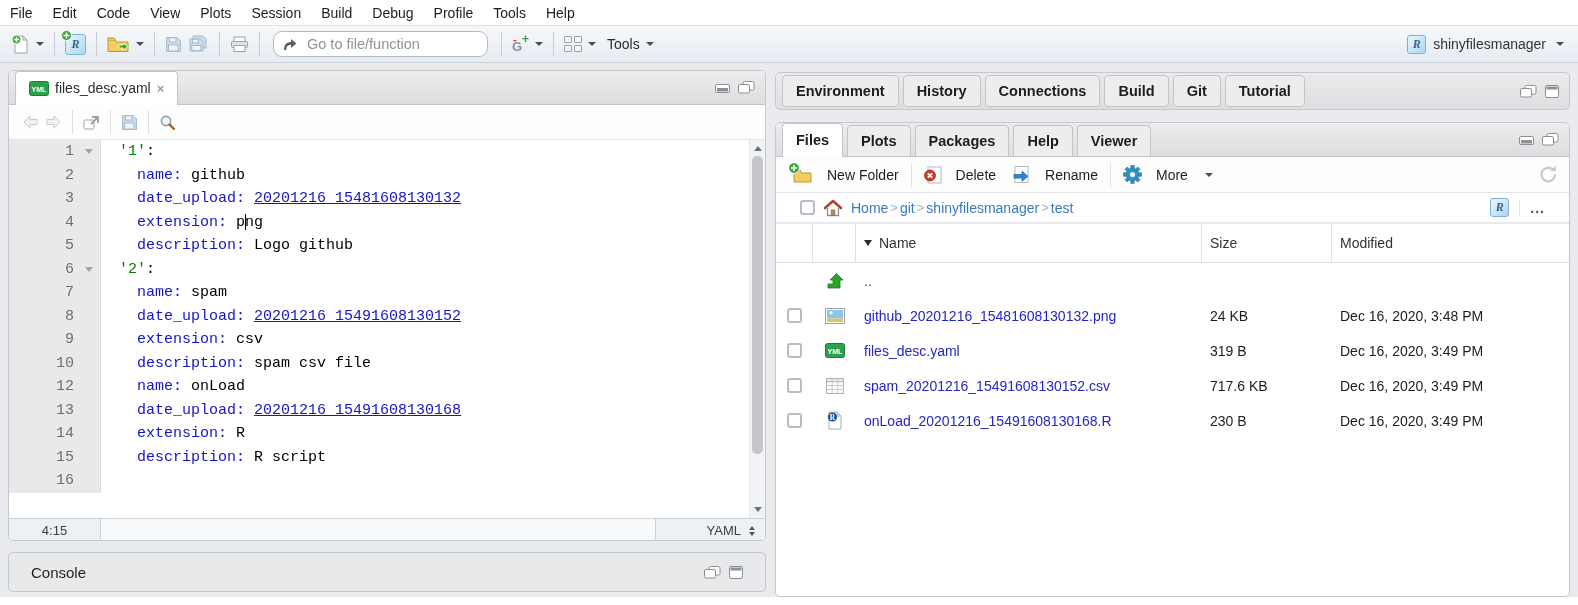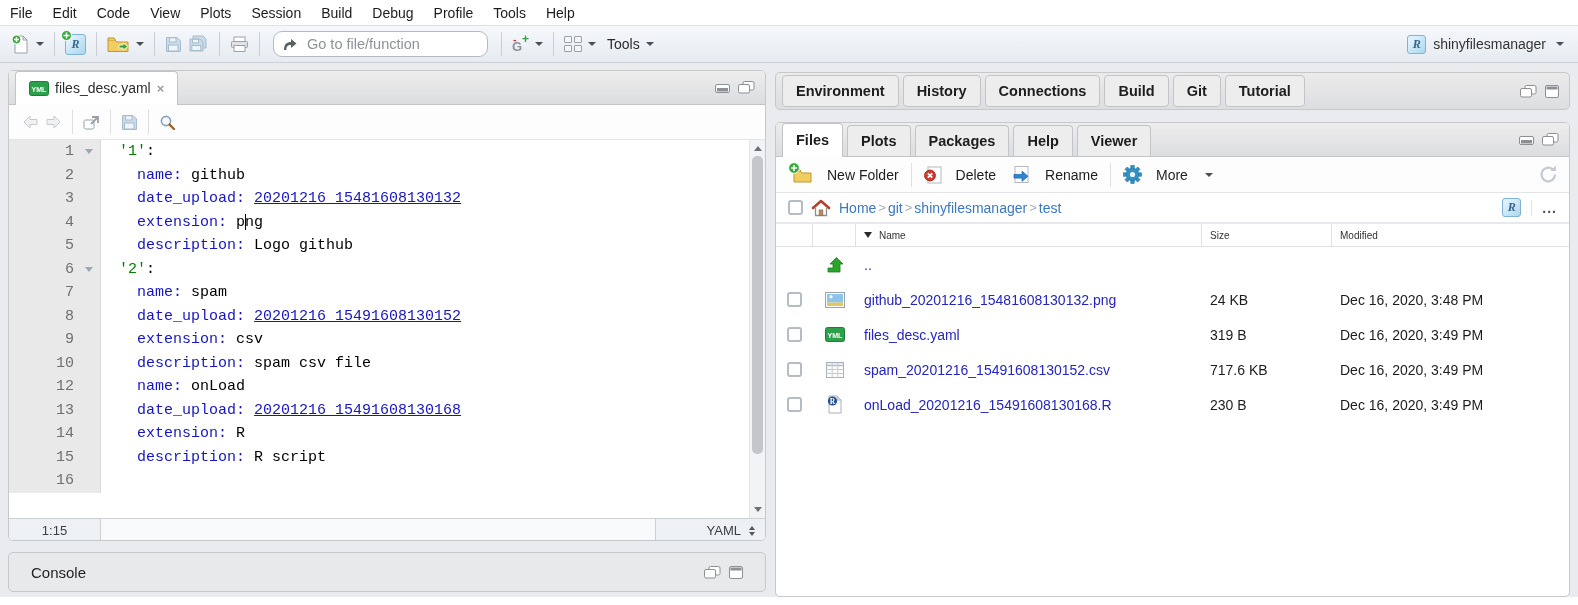--- a/index.html
+++ b/index.html
@@ -86,29 +86,29 @@
   #env-pane .tabbar{height:100%;border-bottom:none;background:transparent;align-items:center;}
   #env-pane .ptab{height:30px;line-height:30px;border-bottom:1px solid #c2c5c8;border-radius:4px;}
   
   #files-pane{left:775px;top:122px;width:795px;height:475px;}
   #files-toolbar{height:36px;display:flex;align-items:center;border-bottom:1px solid #e2e4e7;
     padding:0 10px 0 8px;box-sizing:border-box;background:#fdfdfe;}
   .fbtn{display:flex;align-items:center;gap:14px;padding:3px 8px;font-size:14px;color:#1e1e1e;}
   #files-toolbar .tsep{background:#dcdfe3;margin:0 4px;}
   #refresh-btn{margin-left:auto;}
   #crumb-row{height:30px;display:flex;align-items:center;border-bottom:1px solid #e7e9ec;
-    padding:0 12px;gap:8px;box-sizing:border-box;}
+    padding:0 24px;gap:8px;box-sizing:border-box;}
   .checkbox{width:15px;height:15px;border:2px solid #b6bcc4;border-radius:3px;background:#fff;box-sizing:border-box;}
   .crumb-link{font-size:14px;color:#3b77c2;text-decoration:none;}
   .crumb-sep{color:#a6adb5;font-size:13px;margin:0 2px;}
   #crumb-right{margin-left:auto;display:flex;align-items:center;gap:10px;}
   #crumb-ellipsis{border-left:1px solid #e2e4e7;padding-left:10px;font-weight:bold;color:#4a4f55;font-size:14px;letter-spacing:1px;}
   
-  #ftable-head{height:24px;display:flex;align-items:center;border-top:1px solid #e7e9ec;
-    border-bottom:1px solid #dfe2e5;font-size:10px;color:#333;box-sizing:border-box;}
+  #ftable-head{height:40px;display:flex;align-items:center;border-top:1px solid #e7e9ec;
+    border-bottom:1px solid #dfe2e5;font-size:14px;color:#333;box-sizing:border-box;}
   .hc{height:100%;display:flex;align-items:center;box-sizing:border-box;border-right:1px solid #dfe2e5;}
   .hc.c1{width:37px;} .hc.c2{width:43px;}
   .hc.c3{flex:1;padding-left:8px;gap:7px;} .hc.c4{width:130px;padding-left:8px;} 
   .hc.c5{width:237px;padding-left:8px;border-right:none;}
   .sort-tri{width:0;height:0;border-left:4.5px solid transparent;border-right:4.5px solid transparent;
     border-top:6px solid #2a2a2a;}
   .frow{height:35px;display:flex;align-items:center;font-size:14px;}
   .cell-check{width:37px;display:flex;justify-content:center;flex:none;}
   .cell-icon{width:43px;display:flex;justify-content:center;align-items:center;flex:none;}
   .cell-name{flex:1;padding-left:8px;color:#2525c2;text-decoration:none;overflow:hidden;white-space:nowrap;}
@@ -346,21 +346,21 @@
     <span class="ltxt"></span>
         </div>
       </div>
     <div id="ed-scroll">
       <span class="arr up"></span>
       <span class="thumb"></span>
       <span class="arr dn"></span>
     </div>
   </div>
   <div id="ed-status">
-    <span class="pos">1:15</span>
+    <span class="pos">4:15</span>
     <span class="mid"></span>
     <span class="lang">
       <span>YAML</span>
       <span class="updown">
           <i class="u"></i>
           <i class="d"></i>
         </span>
     </span>
   </div>
 </div>

